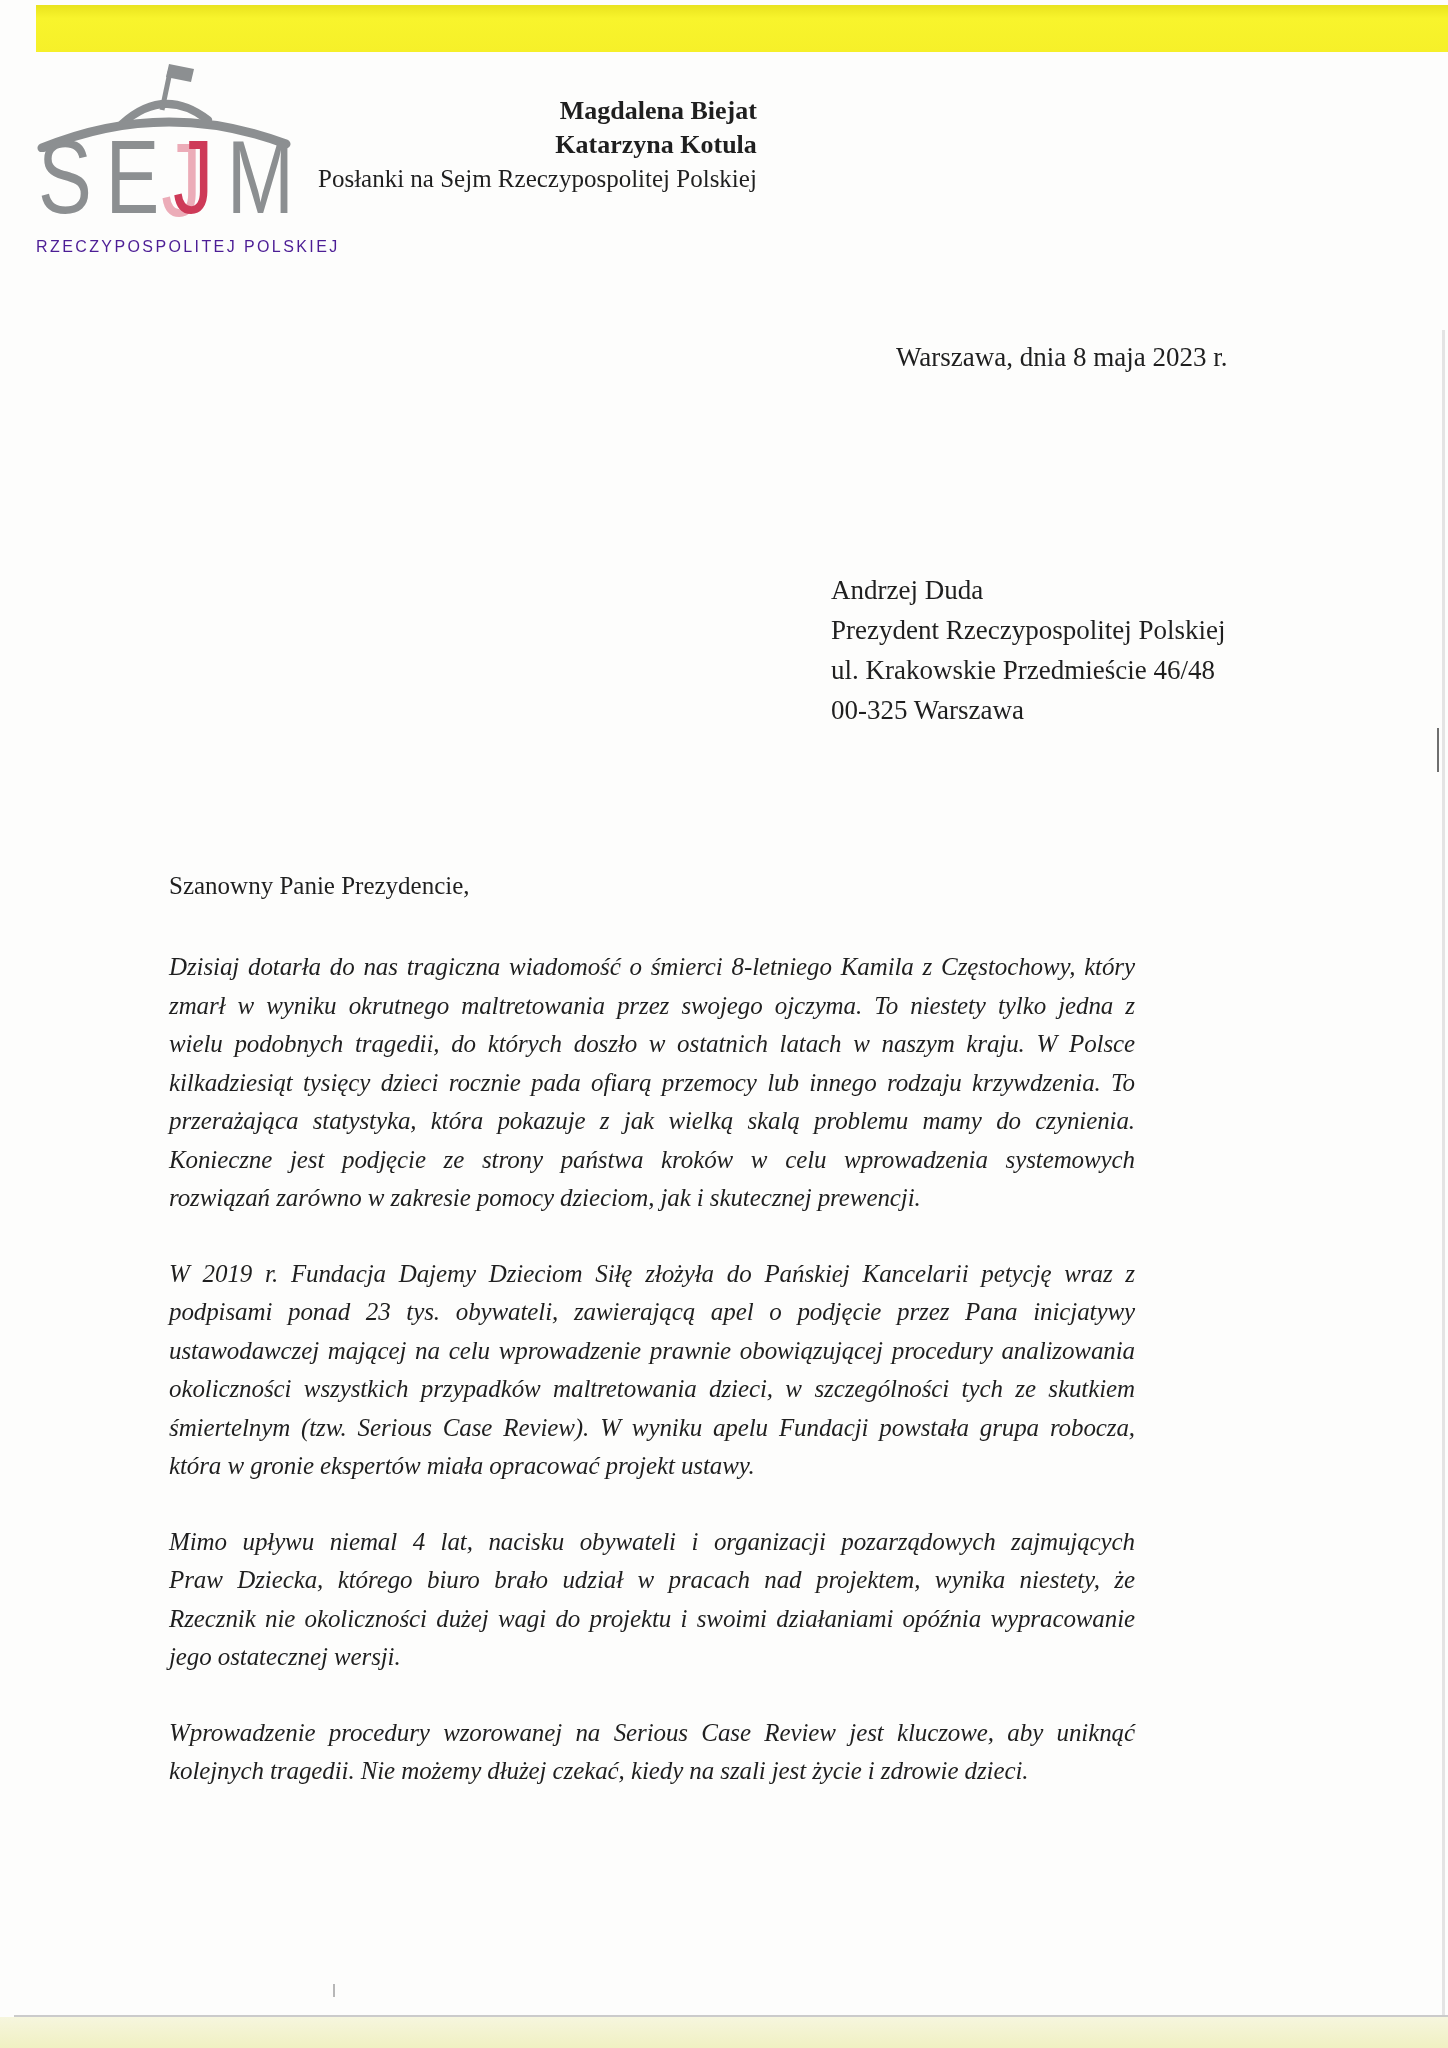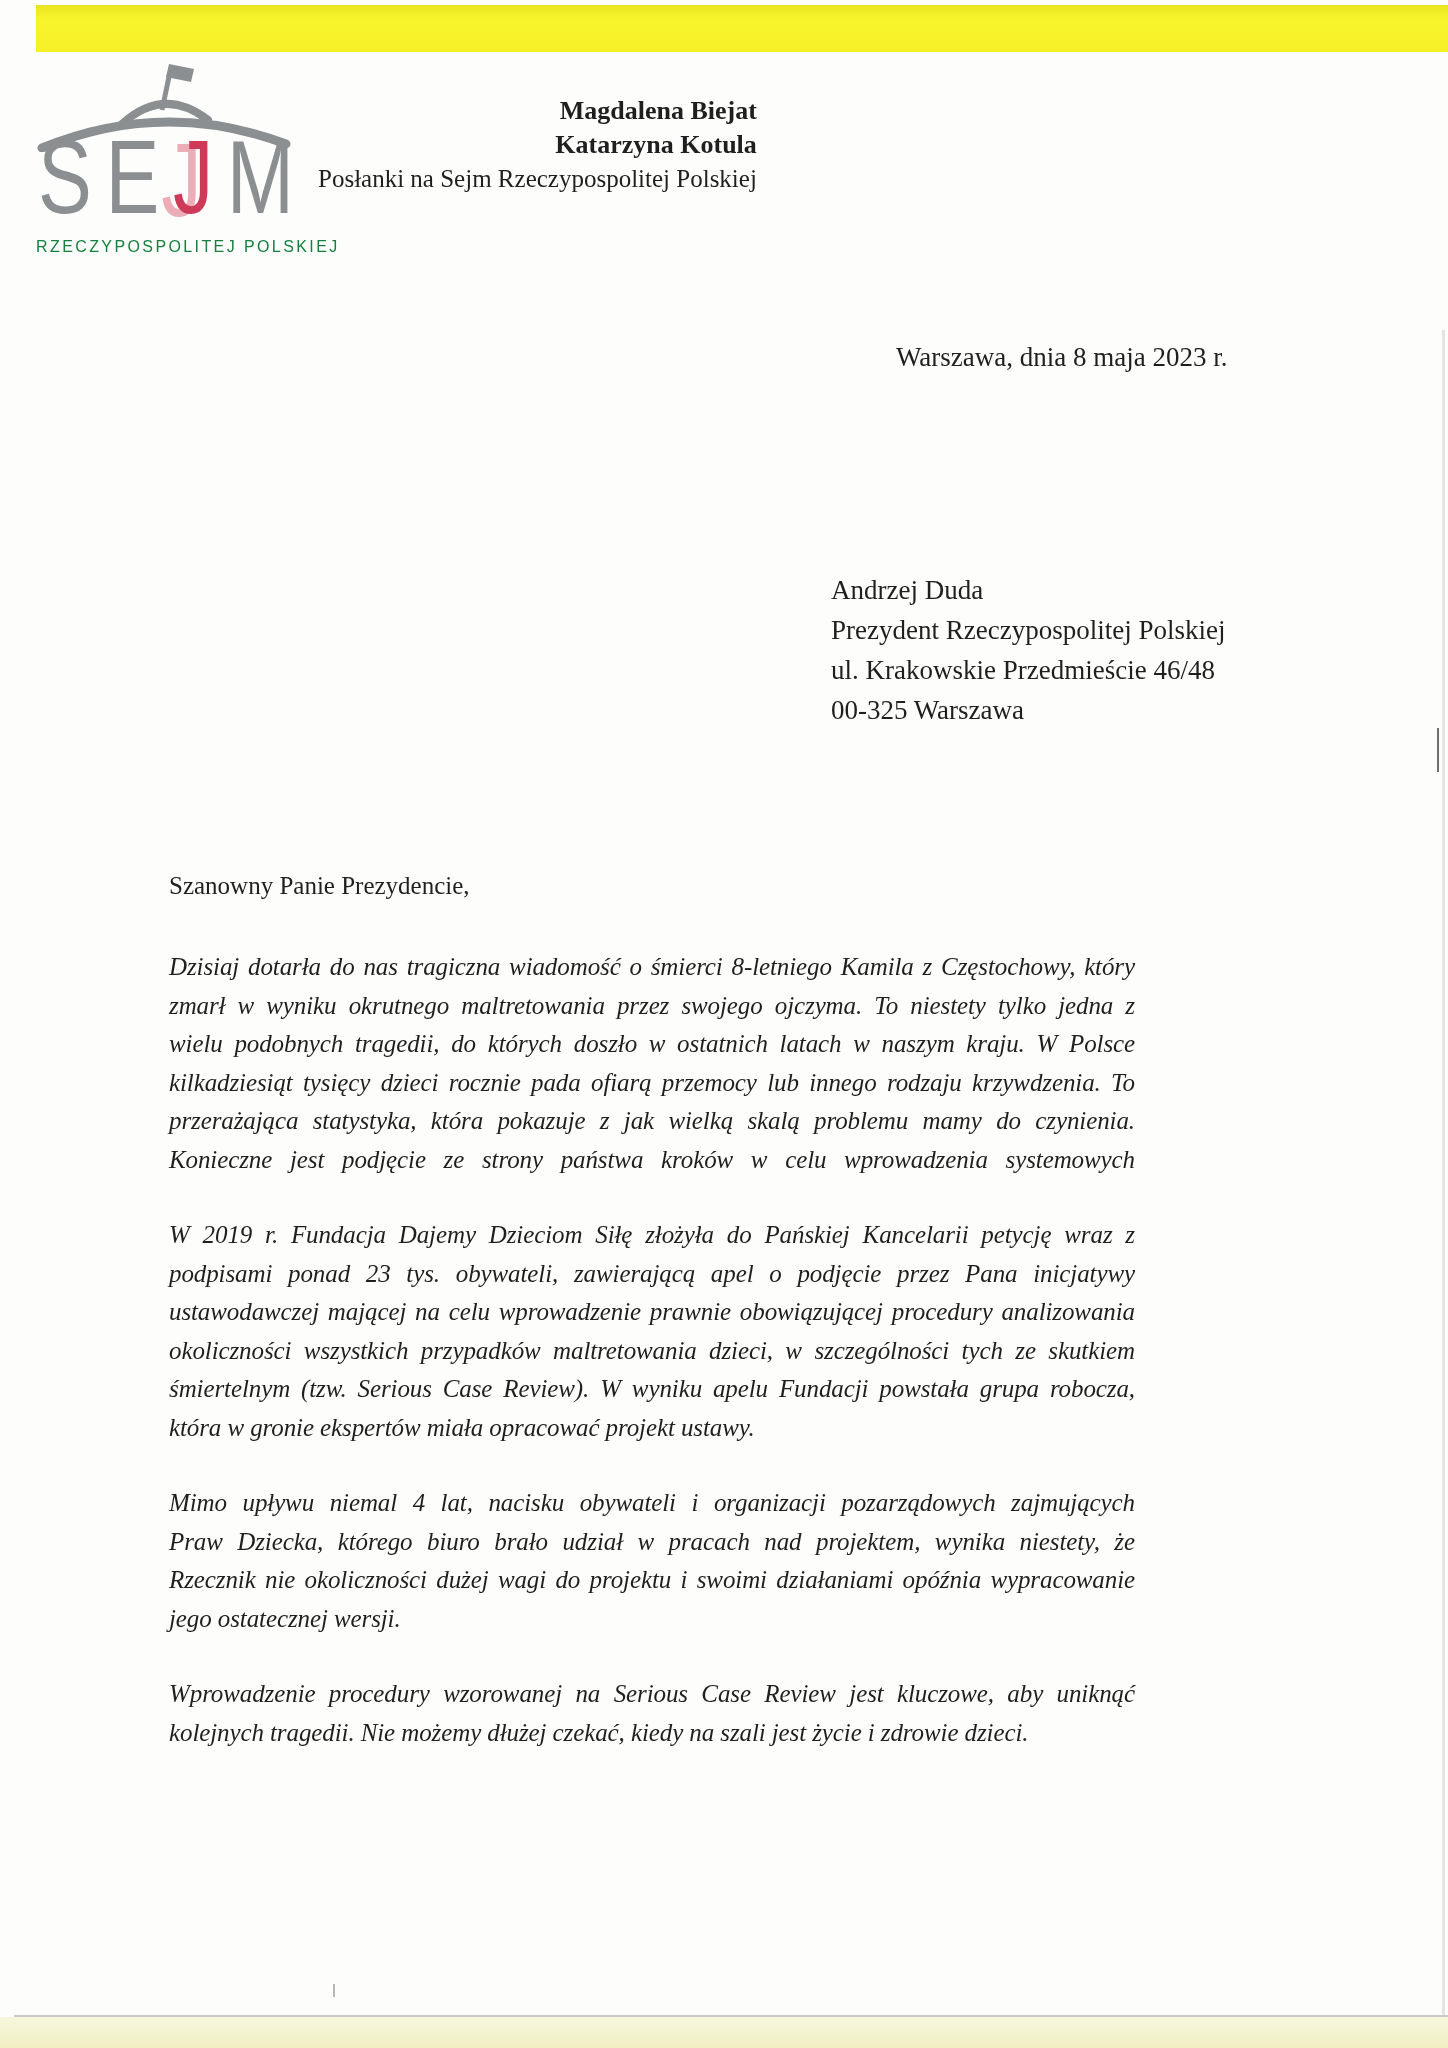--- a/index.html
+++ b/index.html
@@ -21,21 +21,21 @@
     display:flex;justify-content:space-between;align-items:flex-end;
     font-family:"Liberation Sans",sans-serif;font-size:104px;line-height:110px;
     color:#8c8f91;transform:scaleX(.776);transform-origin:left bottom;
   }
   .logo .j-wrap{position:relative;display:inline-block;}
   .logo .j-pink{position:absolute;left:-15px;top:3px;color:#ecacb8;}
   .logo .j-red{position:relative;color:#ce3a58;}
   .logo .subtitle{
     position:absolute;left:0;top:182px;width:256px;white-space:nowrap;
     font-family:"Liberation Sans",sans-serif;font-size:16px;letter-spacing:2.4px;
-    color:#15803d;
+    color:#4c1d95;
   }
   
   .senders{position:absolute;left:318px;top:94px;line-height:34px;font-size:26px;}
   .senders .name{font-weight:bold;font-size:26px;text-align:right;}
   .senders .role{font-size:25px;}
   
   .date{position:absolute;left:896px;top:342px;font-size:27px;}
   
   .recipient{position:absolute;left:831px;top:570px;font-size:27px;line-height:40px;}
   
@@ -104,20 +104,21 @@
   <div class="salutation">Szanowny Panie Prezydencie,</div>
 
   <div class="body">
       <div class="para">
         <div class="line">Dzisiaj dotarła do nas tragiczna wiadomość o śmierci 8-letniego Kamila z Częstochowy, który</div>
         <div class="line">zmarł w wyniku okrutnego maltretowania przez swojego ojczyma. To niestety tylko jedna z</div>
         <div class="line">wielu podobnych tragedii, do których doszło w ostatnich latach w naszym kraju. W Polsce</div>
         <div class="line">kilkadziesiąt tysięcy dzieci rocznie pada ofiarą przemocy lub innego rodzaju krzywdzenia. To</div>
         <div class="line">przerażająca statystyka, która pokazuje z jak wielką skalą problemu mamy do czynienia.</div>
         <div class="line">Konieczne jest podjęcie ze strony państwa kroków w celu wprowadzenia systemowych</div>
+        <div class="line last">rozwiązań zarówno w zakresie pomocy dzieciom, jak i skutecznej prewencji.</div>
       </div>
       <div class="para">
         <div class="line">W 2019 r. Fundacja Dajemy Dzieciom Siłę złożyła do Pańskiej Kancelarii petycję wraz z</div>
         <div class="line">podpisami ponad 23 tys. obywateli, zawierającą apel o podjęcie przez Pana inicjatywy</div>
         <div class="line">ustawodawczej mającej na celu wprowadzenie prawnie obowiązującej procedury analizowania</div>
         <div class="line">okoliczności wszystkich przypadków maltretowania dzieci, w szczególności tych ze skutkiem</div>
         <div class="line">śmiertelnym (tzw. Serious Case Review). W wyniku apelu Fundacji powstała grupa robocza,</div>
         <div class="line last">która w gronie ekspertów miała opracować projekt ustawy.</div>
       </div>
       <div class="para">

